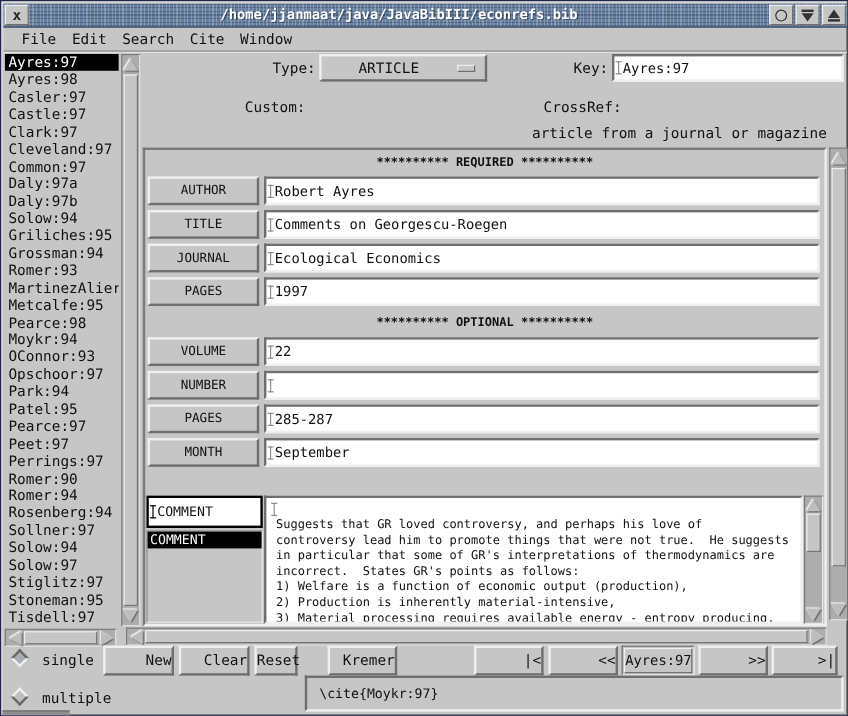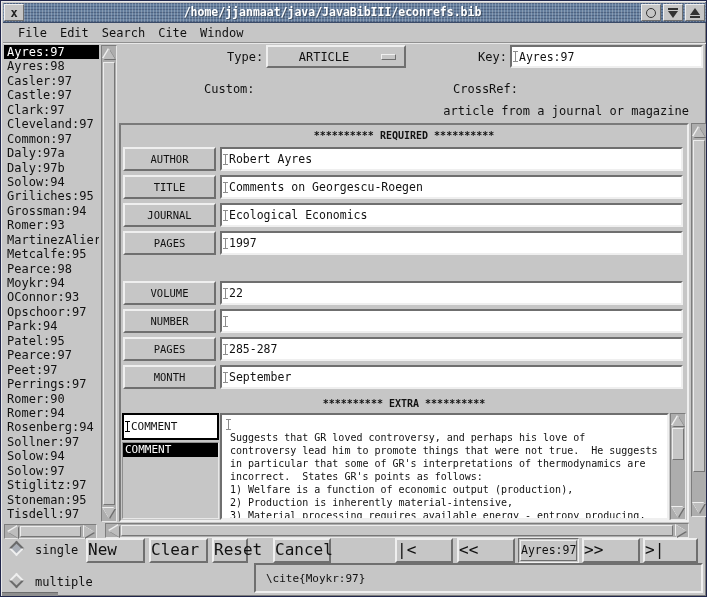--- a/index.html
+++ b/index.html
@@ -73,21 +73,21 @@
   .fname-input{position:absolute;left:1px;top:288px;width:97px;height:27px;background:#fff;
     border:2px solid #000;box-sizing:border-box;display:flex;align-items:center;font-size:11px;}
   .fname-list{position:absolute;left:1px;top:317px;width:97px;height:77px;
     border:1px solid;border-color:#8f8f8f #e8e8e8 #e8e8e8 #8f8f8f;box-sizing:border-box;}
   .fname-item{height:14px;line-height:14px;padding-left:2px;font-size:11px;background:#000;color:#fff;width:100%;box-sizing:border-box;}
   .ta{position:absolute;left:99px;top:288px;width:449px;height:107px;background:#fff;
     border:2px solid;border-color:#6f6f6f #efefef #efefef #6f6f6f;box-sizing:border-box;overflow:hidden;}
   .ta .text{position:absolute;left:8px;top:16px;font-size:10px;line-height:13px;white-space:pre;}
   .ta .caret{position:absolute;left:3px;top:4px;}
   
-  .btn{position:absolute;top:537px;height:25px;text-align:left;line-height:20px;font-size:16px;cursor:default;}
+  .btn{position:absolute;top:537px;height:25px;text-align:right;line-height:20px;font-size:12px;cursor:default;}
   .nav-current{position:absolute;top:537px;height:25px;box-sizing:border-box;
     border:1px solid;border-color:#6f6f6f #efefef #efefef #6f6f6f;padding:1px;}
   .nav-current .inner{width:100%;height:100%;box-sizing:border-box;text-align:center;line-height:19px;font-size:11.5px;
     border:1px solid;border-color:#efefef #6f6f6f #6f6f6f #efefef;}
   
   .radio{position:absolute;width:11px;height:11px;transform:rotate(45deg);background:#c0c0c0;
     border:2px solid;border-color:#efefef #6a6a6a #6a6a6a #efefef;box-sizing:border-box;}
   .radio.sel{border-color:#6a6a6a #efefef #efefef #6a6a6a;background:#a9aeb6;}
   .radio-label{position:absolute;font-size:12px;}
   .cite-box{position:absolute;left:253px;top:562px;width:449px;height:30px;display:flex;align-items:center;
@@ -225,20 +225,21 @@
         </div>
     </div>
     <div class="row-pos" style="top:106px;">
       <div class="fieldbtn raised">PAGES</div>
       <div class="fieldinput input white sunken">
           <span class="caret"></span>
           <span>1997</span>
         </div>
     </div>
 
+    <div class="sect-head" style="top:139px;">********** OPTIONAL **********</div>
 
     <div class="row-pos" style="top:156px;">
       <div class="fieldbtn raised">VOLUME</div>
       <div class="fieldinput input white sunken">
           <span class="caret"></span>
           <span>22</span>
         </div>
     </div>
     <div class="row-pos" style="top:184px;">
       <div class="fieldbtn raised">NUMBER</div>
@@ -255,21 +256,20 @@
         </div>
     </div>
     <div class="row-pos" style="top:240px;">
       <div class="fieldbtn raised">MONTH</div>
       <div class="fieldinput input white sunken">
           <span class="caret"></span>
           <span>September</span>
         </div>
     </div>
 
-    <div class="sect-head" style="top:273px;">********** EXTRA **********</div>
 
     <div class="fname-input">
       <span class="caret focus"></span>
       <span>COMMENT</span>
     </div>
     <div class="fname-list">
       <div class="fname-item">COMMENT</div>
     </div>
 
     <div class="ta">
@@ -316,21 +316,21 @@
   </div>
 
   <span class="radio sel" style="left:10px;top:542px;"></span>
   <span class="radio-label" style="left:34px;top:542px;">single</span>
   <span class="radio" style="left:10px;top:574px;"></span>
   <span class="radio-label" style="left:34px;top:574px;">multiple</span>
 
   <div class="btn raised" style="left:85px;width:59px;">New</div>
   <div class="btn raised" style="left:148px;width:59px;">Clear</div>
   <div class="btn raised" style="left:211px;width:36px;">Reset</div>
-  <div class="btn raised" style="left:272px;width:58px;">Cancel</div>
+  <div class="btn raised" style="left:272px;width:58px;">Kremer</div>
 
   <div class="btn raised" style="left:394px;width:58px;">|&lt;</div>
   <div class="btn raised" style="left:456px;width:58px;">&lt;&lt;</div>
   <div class="nav-current" style="left:517px;width:61px;">
     <div class="inner">Ayres:97</div>
   </div>
   <div class="btn raised" style="left:581px;width:58px;">&gt;&gt;</div>
   <div class="btn raised" style="left:642px;width:55px;">&gt;|</div>
 
   <div class="cite-box sunken">

